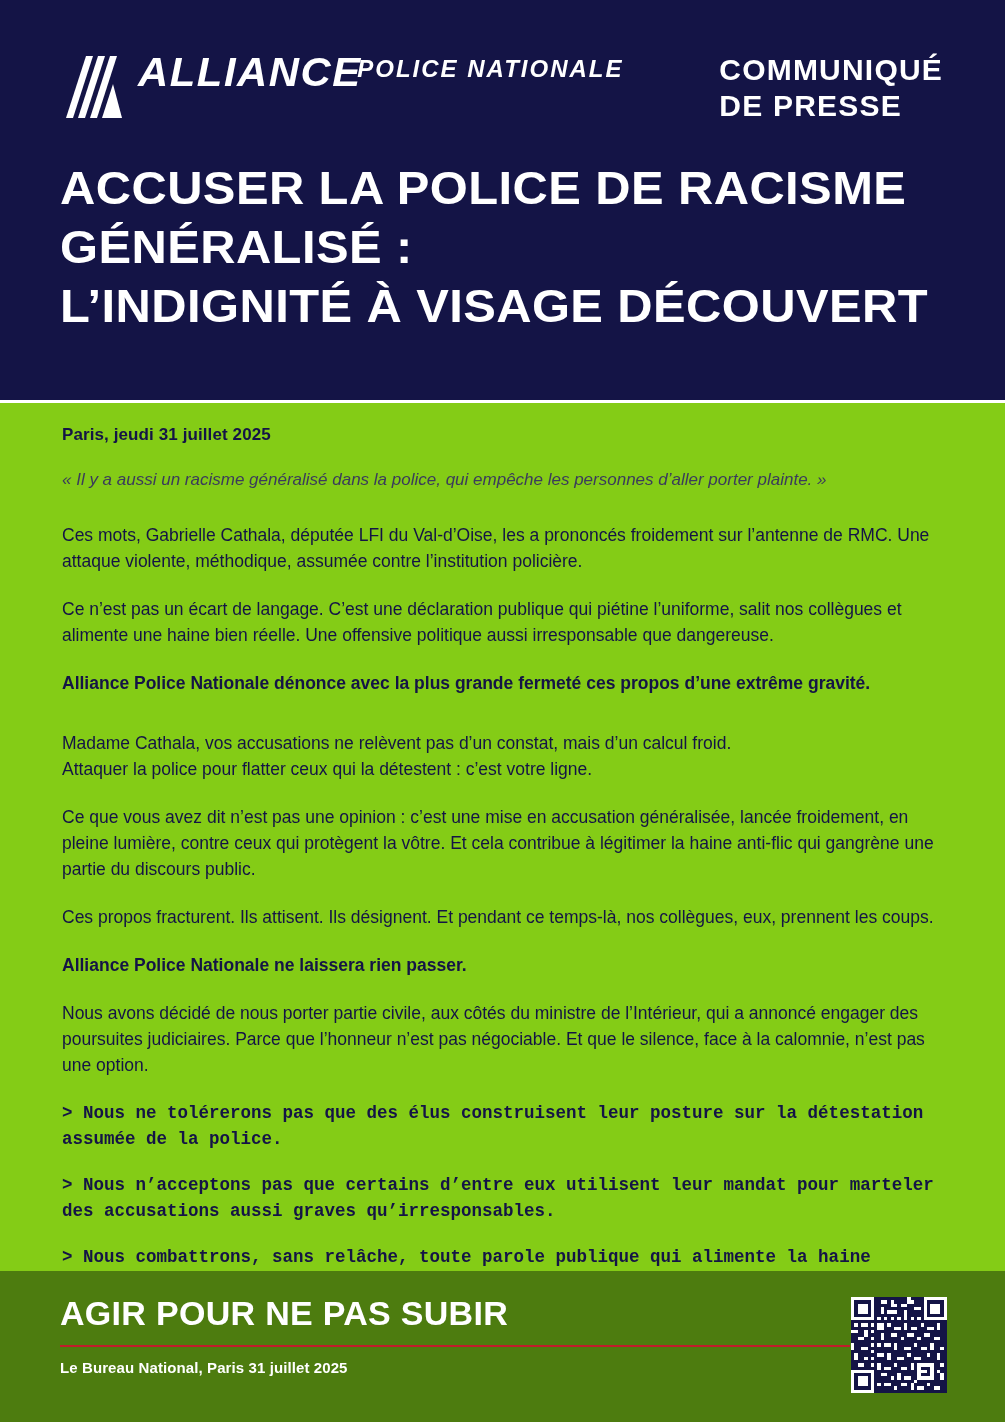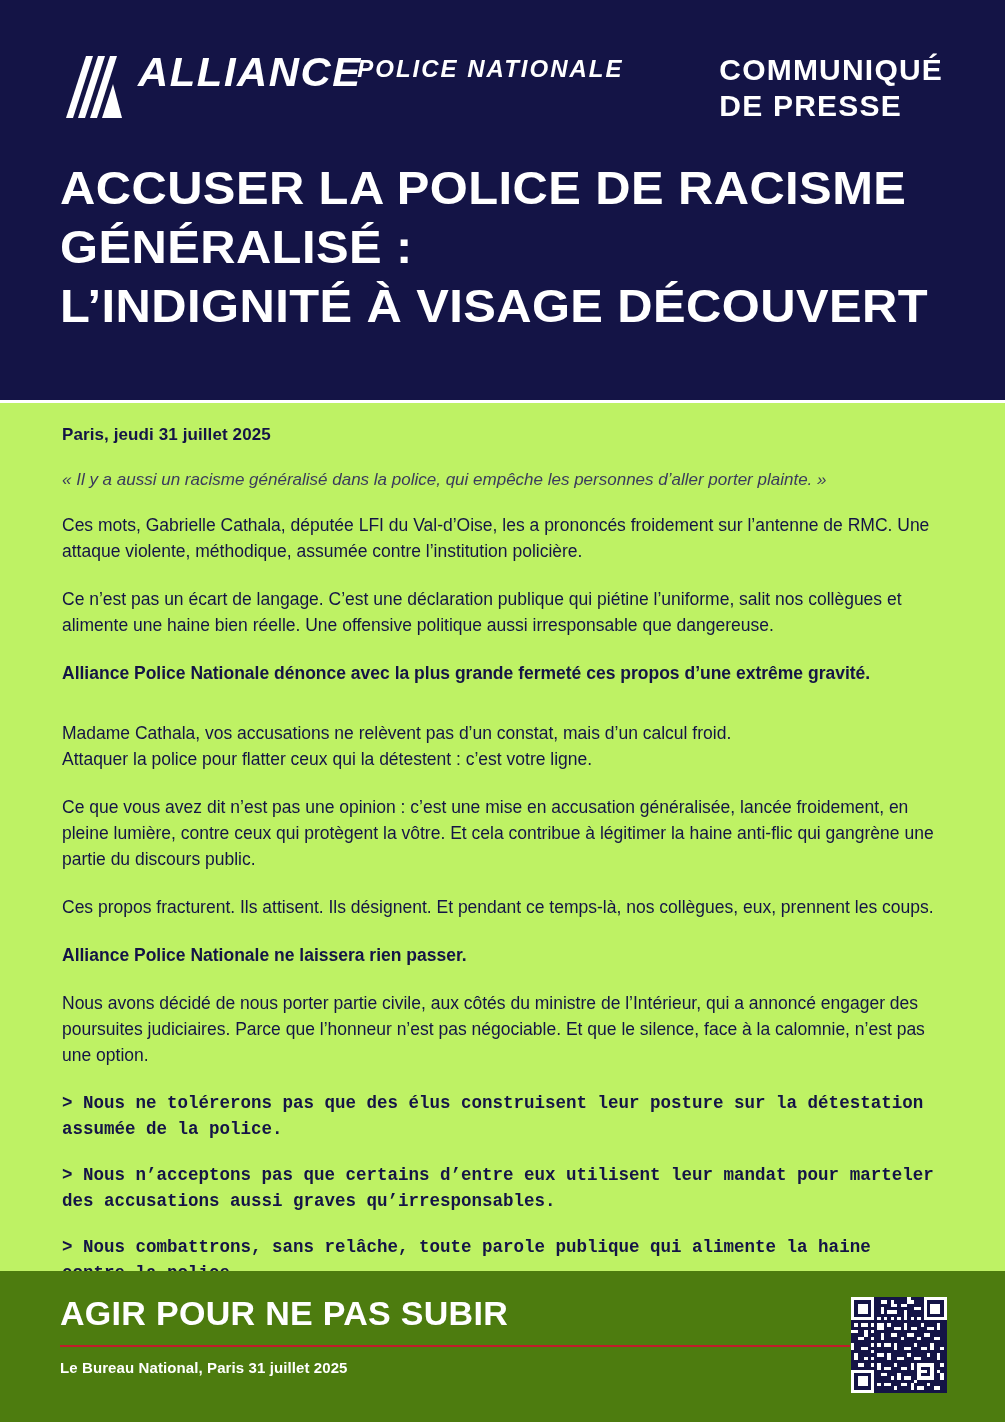--- a/index.html
+++ b/index.html
@@ -94,36 +94,36 @@
     background: #ffffff;
   }
 
   
   .body {
     position: absolute;
     left: 0;
     top: 403px;
     width: 1005px;
     height: 868px;
-    background: #bef264;
+    background: #84cc16;
     padding: 22px 62px 0 62px;
   }
   .date {
     color: #141446;
     font-size: 17px;
     font-weight: bold;
     margin-bottom: 22px;
     letter-spacing: 0.1px;
   }
   p.quote {
     color: #3b3b5c;
     font-style: italic;
     font-size: 17px;
     line-height: 25px;
-    margin-bottom: 20px;
+    margin-bottom: 30px;
   }
   p.para {
     color: #141446;
     font-size: 17.5px;
     line-height: 26px;
     margin-bottom: 22px;
   }
   p.strong {
     color: #141446;
     font-size: 17.5px;

